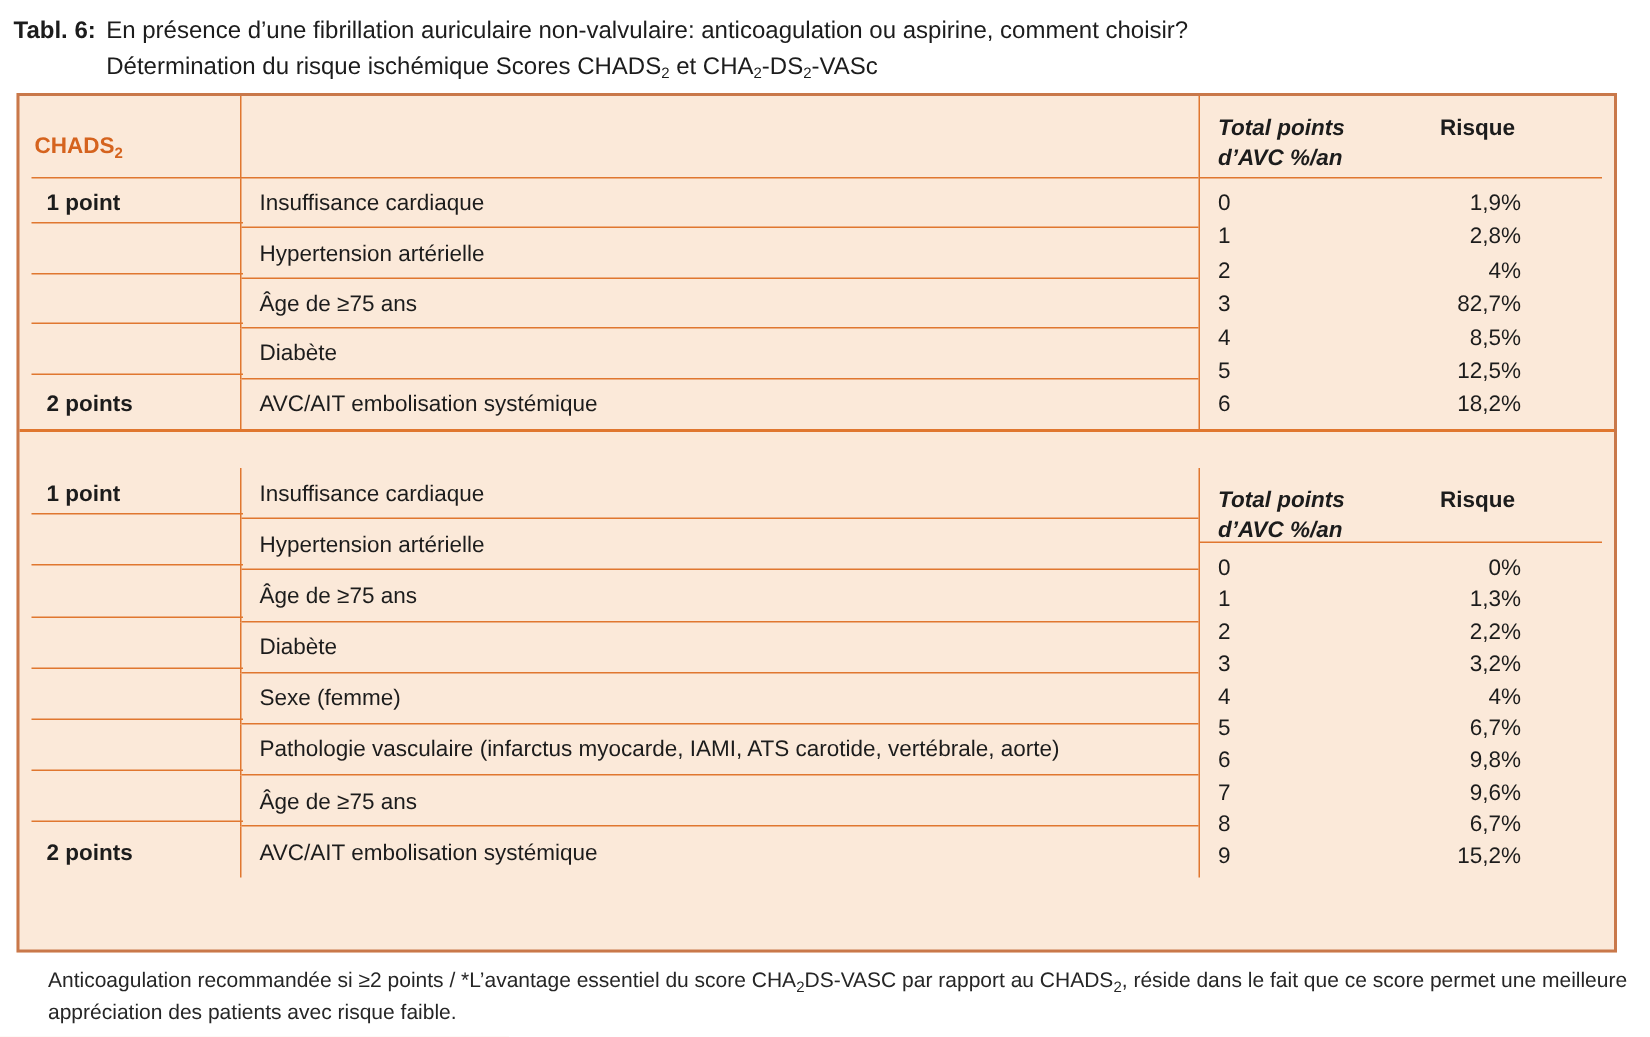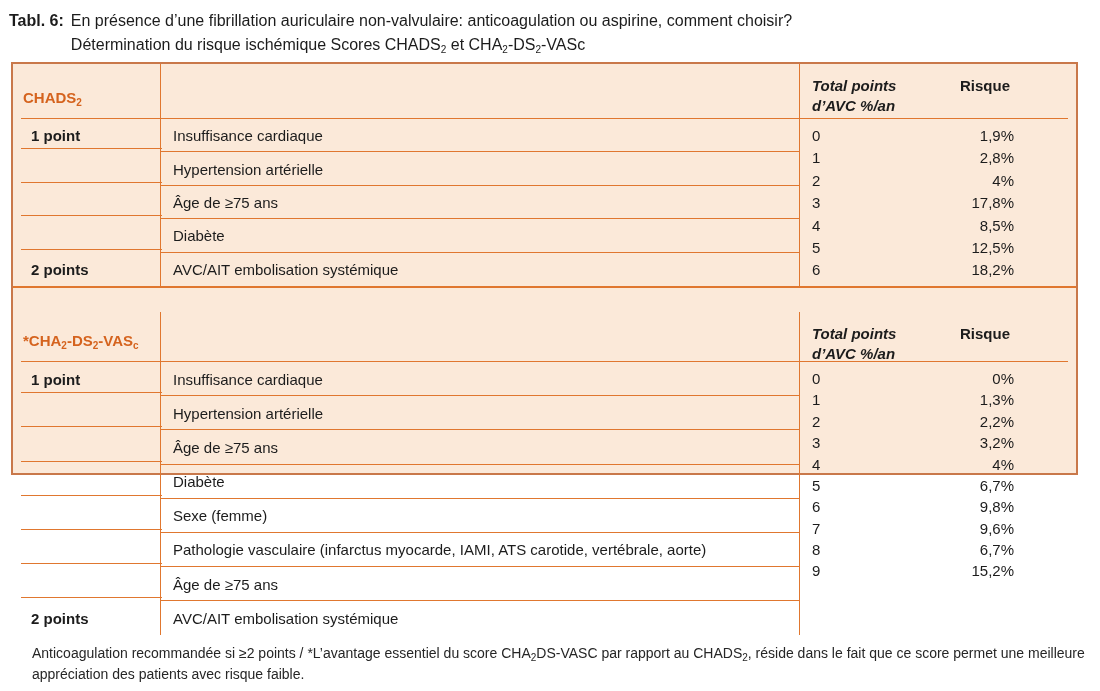--- a/index.html
+++ b/index.html
@@ -15,21 +15,21 @@
     width:1100px;height:691px;position:relative;overflow:hidden;
     font-family:"Liberation Sans","DejaVu Sans",sans-serif;
     color:var(--ink);
   }
   sub.s{font-size:10px;vertical-align:-3px;line-height:0;}
   
   .caption{position:absolute;left:9px;top:9px;display:flex;font-size:16px;line-height:24px;}
   .caption .cap-label{font-weight:bold;margin-right:7px;white-space:nowrap;}
   
   .box{
-    position:absolute;left:11px;top:62px;width:1067px;height:413px;
+    position:absolute;left:11px;top:62px;width:1067px;height:573px;
     background:var(--bg);border:2px solid var(--border);
   }
   .section{display:flex;}
   .sec-left{width:786px;display:flex;flex-direction:column;}
   .sec-right{flex:1;border-left:1.5px solid var(--line);display:flex;flex-direction:column;}
   
   .hdr-left{display:flex;position:relative;}
   .hdr-left::after{content:"";position:absolute;left:8px;right:0;bottom:0;border-bottom:1.5px solid var(--line);}
   .hdr-right{position:relative;display:flex;align-items:flex-start;padding:12px 0 0 12px;}
   .hdr-right::after{content:"";position:absolute;left:0;right:8px;bottom:0;border-bottom:1.5px solid var(--line);}
@@ -121,21 +121,21 @@
         <div class="risk-row">
             <span>1</span>
             <span class="risk-val">2,8%</span>
           </div>
         <div class="risk-row">
             <span>2</span>
             <span class="risk-val">4%</span>
           </div>
         <div class="risk-row">
             <span>3</span>
-            <span class="risk-val">17,8%</span>
+            <span class="risk-val">82,7%</span>
           </div>
         <div class="risk-row">
             <span>4</span>
             <span class="risk-val">8,5%</span>
           </div>
         <div class="risk-row">
             <span>5</span>
             <span class="risk-val">12,5%</span>
           </div>
         <div class="risk-row">
@@ -143,26 +143,20 @@
             <span class="risk-val">18,2%</span>
           </div>
       </div>
     </div>
   </div>
 
   <div class="sec-gap"></div>
 
   <div class="section t2">
     <div class="sec-left">
-      <div class="hdr-left">
-        <div class="score-cell">
-          <span class="score-label"><span>*CHA</span><sub class="s">2</sub><span>-DS</span><sub class="s">2</sub><span>-VAS</span><sub class="s">c</sub></span>
-        </div>
-        <div class="hdr-crit"></div>
-      </div>
       <div class="row">
         <div class="cell-points">1 point</div>
         <div class="cell-crit">Insuffisance cardiaque</div>
       </div>
       <div class="row">
         <div class="cell-points"></div>
         <div class="cell-crit">Hypertension artérielle</div>
       </div>
       <div class="row">
         <div class="cell-points"></div>

